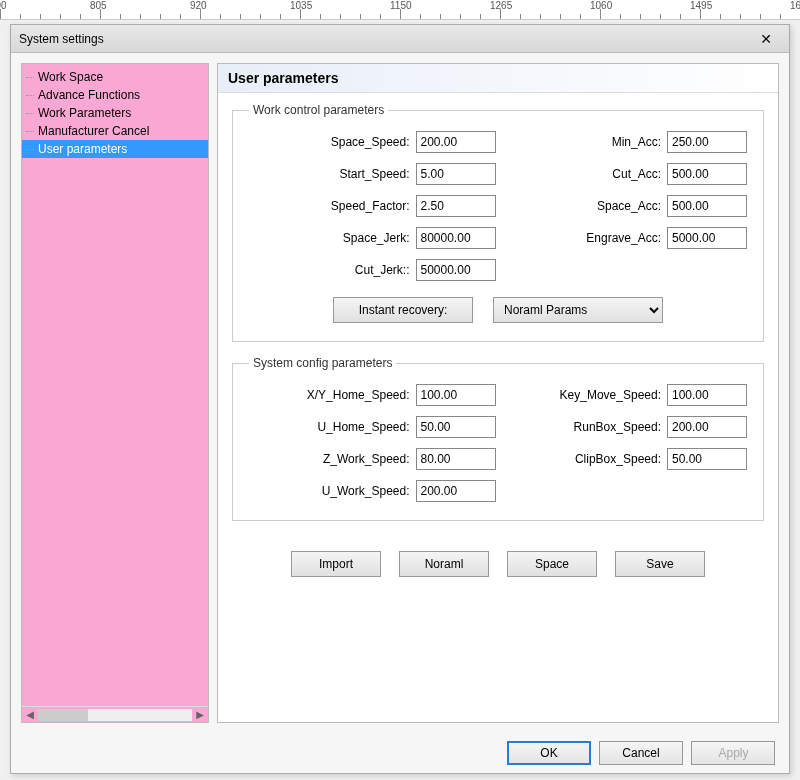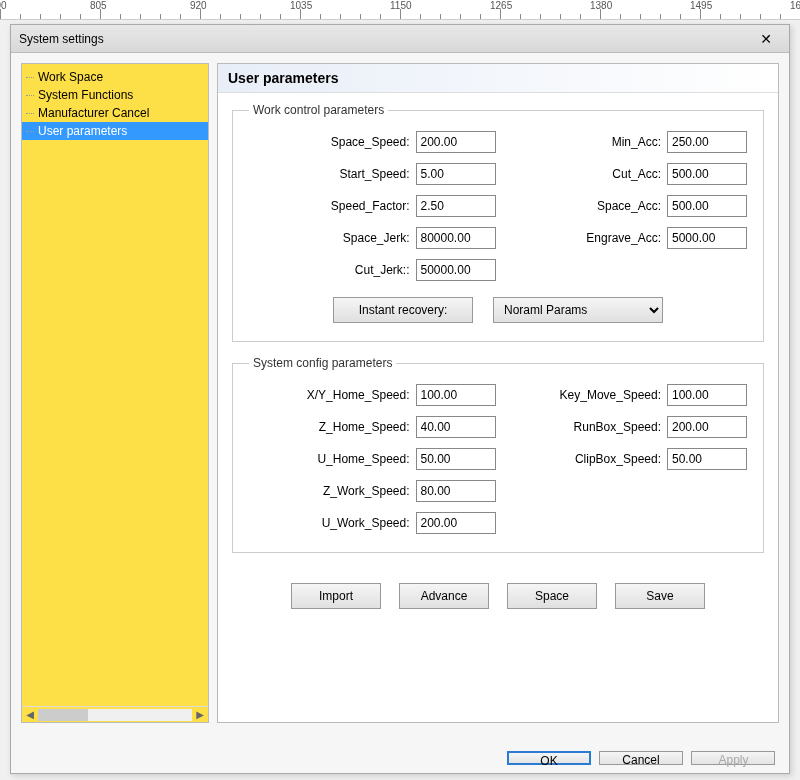--- a/index.html
+++ b/index.html
@@ -42,21 +42,21 @@
   .dialog-body {
     display: flex;
     height: 680px;
     padding: 10px;
     gap: 8px;
   }
   
   
   .tree-panel {
     width: 188px;
-    background: #fde047;
+    background: #f9a8d4;
     border: 1px solid #bbb;
     overflow: hidden;
     display: flex;
     flex-direction: column;
   }
   .tree { flex: 1; padding: 4px 0; overflow: auto; }
   .tree-item {
     padding: 2px 6px 2px 16px;
     position: relative;
     white-space: nowrap;
@@ -163,21 +163,21 @@
   
   .dialog-buttons {
     position: absolute;
     bottom: 8px;
     right: 14px;
     display: flex;
     gap: 8px;
   }
   .dlg-btn {
     width: 84px;
-    height: 14px;
+    height: 24px;
     border: 1px solid #999;
     background: linear-gradient(#f5f5f5, #e4e4e4);
     cursor: pointer;
   }
   .dlg-btn.primary { border: 2px solid #2a7cd0; }
   .dlg-btn.disabled { color: #aaa; cursor: default; padding-left: 7px; }
 </style>
 </head>
 <body>
 
@@ -211,21 +211,21 @@
     <div class="ruler-tick" style="left: 420px; height: 5px;"></div>
     <div class="ruler-tick" style="left: 440px; height: 5px;"></div>
     <div class="ruler-tick" style="left: 460px; height: 5px;"></div>
     <div class="ruler-tick" style="left: 480px; height: 5px;"></div>
     <div class="ruler-mark" style="left: 490px;">1265</div>
     <div class="ruler-tick" style="left: 500px; height: 10px;"></div>
     <div class="ruler-tick" style="left: 520px; height: 5px;"></div>
     <div class="ruler-tick" style="left: 540px; height: 5px;"></div>
     <div class="ruler-tick" style="left: 560px; height: 5px;"></div>
     <div class="ruler-tick" style="left: 580px; height: 5px;"></div>
-    <div class="ruler-mark" style="left: 590px;">1380</div>
+    <div class="ruler-mark" style="left: 590px;">1060</div>
     <div class="ruler-tick" style="left: 600px; height: 10px;"></div>
     <div class="ruler-tick" style="left: 620px; height: 5px;"></div>
     <div class="ruler-tick" style="left: 640px; height: 5px;"></div>
     <div class="ruler-tick" style="left: 660px; height: 5px;"></div>
     <div class="ruler-tick" style="left: 680px; height: 5px;"></div>
     <div class="ruler-mark" style="left: 690px;">1495</div>
     <div class="ruler-tick" style="left: 700px; height: 10px;"></div>
     <div class="ruler-tick" style="left: 720px; height: 5px;"></div>
     <div class="ruler-tick" style="left: 740px; height: 5px;"></div>
     <div class="ruler-tick" style="left: 760px; height: 5px;"></div>
@@ -237,21 +237,22 @@
   <div class="titlebar">
     <span>System settings</span>
     <span class="close-x">✕</span>
   </div>
 
   <div class="dialog-body">
 
     <div class="tree-panel">
       <div class="tree" id="tree">
           <div class="tree-item">Work Space</div>
-          <div class="tree-item">System Functions</div>
+          <div class="tree-item">Advance Functions</div>
+          <div class="tree-item">Work Parameters</div>
           <div class="tree-item">Manufacturer Cancel</div>
           <div class="tree-item selected">User parameters</div>
         </div>
       <div class="tree-scroll">
         <span class="sb-arrow">◀</span>
         <div class="sb-track">
           <div class="sb-thumb"></div>
         </div>
         <span class="sb-arrow">▶</span>
       </div>
@@ -315,24 +316,20 @@
 
         <fieldset>
           <legend>System config parameters</legend>
           <div class="param-grid">
             <div class="param-col" id="g2-left">
                 <div class="param-row">
                   <span class="param-label">X/Y_Home_Speed:</span>
                   <input class="param-input" type="text" value="100.00" style="">
                 </div>
                 <div class="param-row">
-                  <span class="param-label">Z_Home_Speed:</span>
-                  <input class="param-input" type="text" value="40.00" style="">
-                </div>
-                <div class="param-row">
                   <span class="param-label">U_Home_Speed:</span>
                   <input class="param-input" type="text" value="50.00" style="">
                 </div>
                 <div class="param-row">
                   <span class="param-label">Z_Work_Speed:</span>
                   <input class="param-input" type="text" value="80.00" style="">
                 </div>
                 <div class="param-row">
                   <span class="param-label">U_Work_Speed:</span>
                   <input class="param-input" type="text" value="200.00" style="">
@@ -350,21 +347,21 @@
                 <div class="param-row">
                   <span class="param-label">ClipBox_Speed:</span>
                   <input class="param-input" type="text" value="50.00" style="">
                 </div>
               </div>
           </div>
         </fieldset>
 
         <div class="action-row">
           <button class="btn">Import</button>
-          <button class="btn">Advance</button>
+          <button class="btn">Noraml</button>
           <button class="btn">Space</button>
           <button class="btn">Save</button>
         </div>
 
       </div>
     </div>
   </div>
 
   <div class="dialog-buttons">
     <button class="dlg-btn primary">OK</button>

